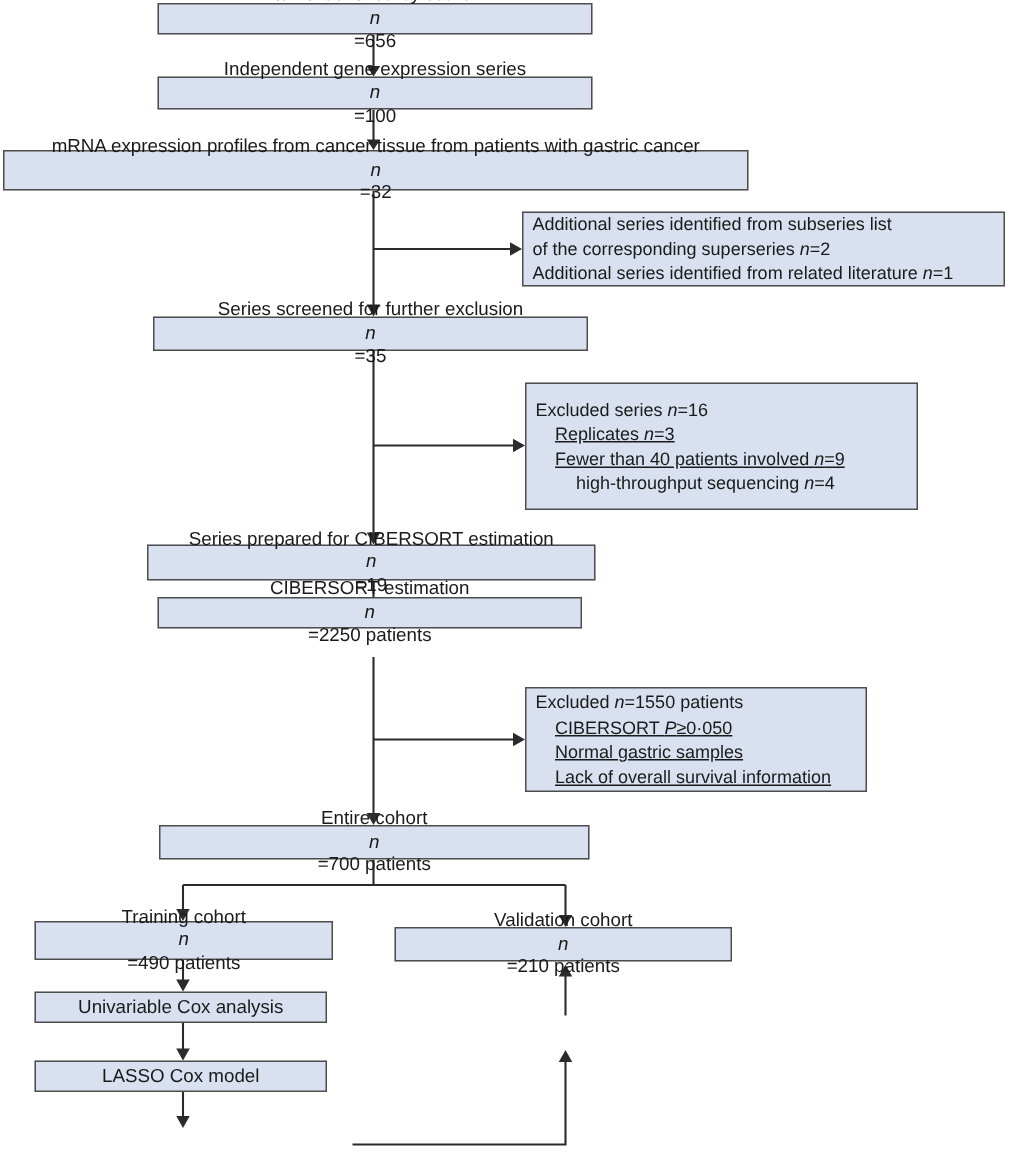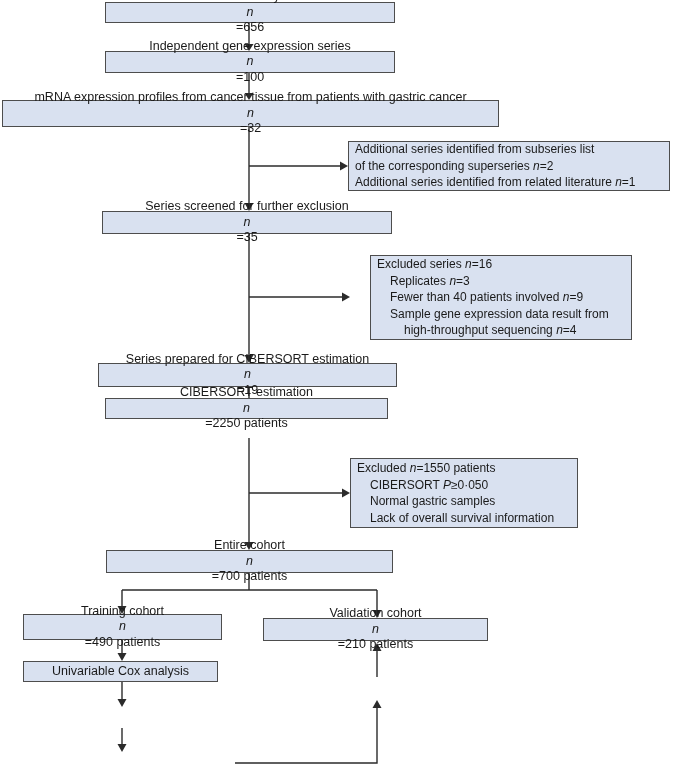--- a/index.html
+++ b/index.html
@@ -15,21 +15,21 @@
     position:absolute;box-sizing:border-box;
     background:var(--box-fill,#d9e1f0);
     border:1.2px solid var(--box-border,#4d4d4d);
     font-size:12.5px;line-height:1.25;
     display:flex;flex-direction:column;justify-content:center;
     white-space:nowrap;
   }
   .box.main{align-items:center;text-align:center;}
   .box.side{align-items:flex-start;padding:3px 6px;font-size:12px;}
   .box.side .bl{line-height:16.5px;text-align:right;}
-  .bl.ind1{padding-left:13px;}
+  .bl.ind1{padding-left:13px;text-decoration:underline;}
   .bl.ind2{padding-left:27px;}
   .box i{font-style:italic;}
 </style>
 </head>
 <body>
 
 <div class="canvas">
 
   <svg width="675" height="776">
 
@@ -85,25 +85,24 @@
   <div class="box main" style="left:2px;top:100px;width:497px;height:27px">mRNA expression profiles from cancer tissue from patients with gastric cancer <i>n</i>=32</div>
 
   <div class="box side" style="left:348px;top:141px;width:322px;height:50px">
     <div class="bl">Additional series identified from subseries list</div>
     <div class="bl">of the corresponding superseries <i>n</i>=2</div>
     <div class="bl">Additional series identified from related literature <i>n</i>=1</div>
   </div>
 
   <div class="box main" style="left:102px;top:211px;width:290px;height:23px">Series screened for further exclusion <i>n</i>=35</div>
 
-  <div class="box side" style="left:370px;top:255px;width:262px;height:85px">
+  <div class="box side" style="left:350px;top:255px;width:262px;height:85px">
     <div class="bl">Excluded series <i>n</i>=16</div>
     <div class="bl ind1">Replicates <i>n</i>=3</div>
     <div class="bl ind1">Fewer than 40 patients involved <i>n</i>=9</div>
-    <div class="bl ind1">Sample gene expression data result from</div>
     <div class="bl ind2">high-throughput sequencing <i>n</i>=4</div>
   </div>
 
   <div class="box main" style="left:98px;top:363px;width:299px;height:24px">Series prepared for CIBERSORT estimation <i>n</i>=19</div>
 
   <div class="box main" style="left:105px;top:398px;width:283px;height:21px">CIBERSORT estimation <i>n</i>=2250 patients</div>
 
   <div class="box side" style="left:350px;top:458px;width:228px;height:70px">
     <div class="bl">Excluded <i>n</i>=1550 patients</div>
     <div class="bl ind1">CIBERSORT <i>P</i>≥0·050</div>
@@ -113,15 +112,16 @@
 
   <div class="box main" style="left:106px;top:550px;width:287px;height:23px">Entire cohort <i>n</i>=700 patients</div>
 
   <div class="box main" style="left:23px;top:614px;width:199px;height:26px">Training cohort <i>n</i>=490 patients</div>
 
   <div class="box main" style="left:263px;top:618px;width:225px;height:23px">Validation cohort <i>n</i>=210 patients</div>
 
   <div class="box main" style="left:23px;top:661px;width:195px;height:21px">Univariable Cox analysis</div>
 
 
+  <div class="box main" style="left:23px;top:707px;width:195px;height:21px">LASSO Cox model</div>
 
 
 </div>
 
 </body></html>

